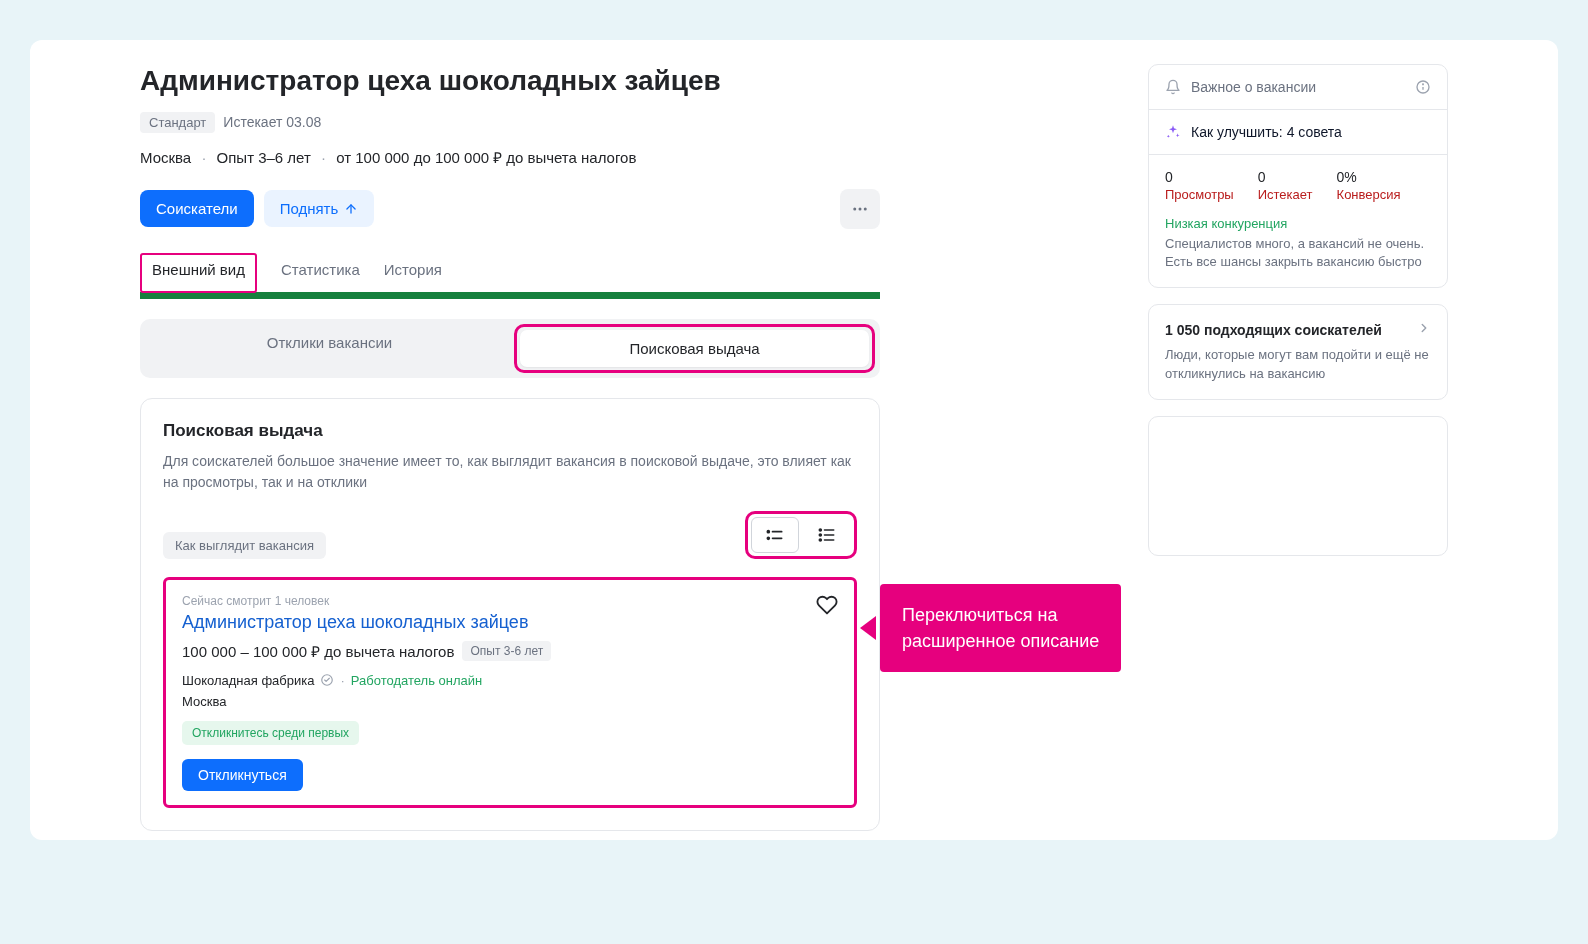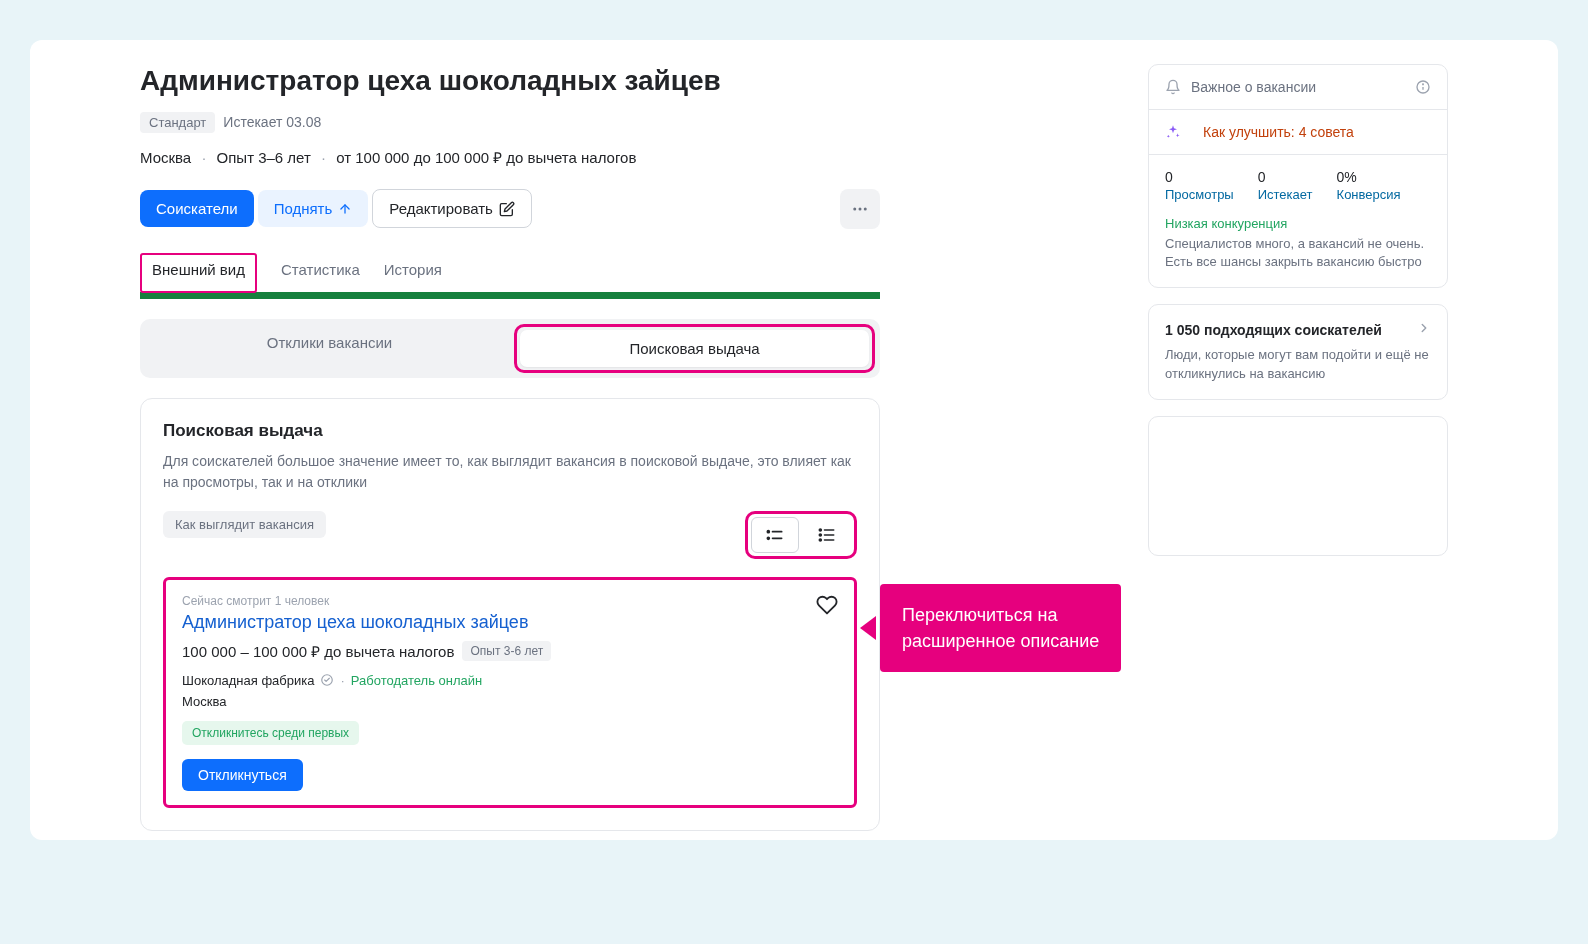--- a/index.html
+++ b/index.html
@@ -40,40 +40,40 @@
 .badge-gray {
   background: #f1f2f4;
   color: #6b7280;
   border-radius: 4px;
   padding: 3px 9px;
   font-size: 13px;
 }
 .meta-expiry { color: #6b7280; font-size: 14px; }
 .detail-line { color: #232529; font-size: 15px; margin-bottom: 22px; }
 .detail-line .dot { color: #9ca3af; margin: 0 6px; }
-.action-row { display: flex; gap: 4px; margin-bottom: 24px; align-items: center; }
+.action-row { display: flex; gap: 10px; margin-bottom: 24px; align-items: center; }
 .btn { border: none; border-radius: 8px; padding: 10px 16px; font-size: 15px; cursor: pointer; display: inline-flex; align-items: center; gap: 6px; font-family: inherit; }
 .btn-primary { background: #0d6efd; color: #fff; font-weight: 500; }
 .btn-light-blue { background: #eaf3ff; color: #0d6efd; font-weight: 500; }
 .btn-outline { background: #fff; color: #232529; border: 1px solid #d1d5db; font-weight: 400; }
 .btn-more { background: #f1f2f4; color: #6b7280; width: 40px; height: 40px; justify-content: center; margin-left: auto; }
 .icon { display: inline-flex; }
 .tabs-row { display: flex; gap: 24px; border-bottom: 7px solid #15803d; margin-bottom: 20px; }
 .tab { padding: 8px 0 14px 0; color: #6b7280; font-size: 15px; cursor: pointer; position: relative; }
 .tab.active { color: #232529; }
 .tab.highlighted { border: 2px solid #e6007e; border-radius: 3px; padding: 6px 10px 12px 10px; margin-bottom: -1px; }
 .subtabs-wrap { background: #f1f2f4; border-radius: 10px; padding: 5px; display: flex; gap: 0; margin-bottom: 20px; }
 .subtab { flex: 1; text-align: center; padding: 10px; border-radius: 7px; color: #6b7280; cursor: pointer; font-size: 15px; background: transparent; }
 .subtab.active { background: #fff; color: #232529; box-shadow: 0 1px 2px rgba(0,0,0,0.06); }
 .subtab-highlight { border: 3px solid #e6007e; border-radius: 10px; padding: 3px; flex: 1; display: flex; }
 .subtab-highlight .subtab { flex: 1; }
 .panel-card { border: 1px solid #e5e7eb; border-radius: 12px; padding: 22px; }
 .panel-title { font-size: 17px; font-weight: 600; margin-bottom: 10px; }
 .panel-desc { color: #6b7280; font-size: 14px; line-height: 1.5; margin-bottom: 18px; }
-.panel-row { display: flex; align-items: flex-start; justify-content: space-between; margin-bottom: 18px; }
+.panel-row { display: flex; align-items: flex-end; justify-content: space-between; margin-bottom: 18px; }
 .chip { background: #f1f2f4; color: #6b7280; border-radius: 6px; padding: 6px 12px; font-size: 13px; }
 .view-toggle { display: flex; border: 3px solid #e6007e; border-radius: 10px; padding: 3px; gap: 4px; }
 .view-btn { width: 48px; height: 36px; display: flex; align-items: center; justify-content: center; border-radius: 6px; cursor: pointer; border: 1px solid transparent; }
 .view-btn.active { background: #fff; border: 1px solid #d1d5db; }
 .vacancy-preview { border: 3px solid #e6007e; border-radius: 6px; padding: 14px 16px; position: relative; }
 .preview-viewers { color: #9ca3af; font-size: 12px; margin-bottom: 4px; }
 .preview-title { color: #1560d0; font-size: 18px; font-weight: 500; margin-bottom: 8px; cursor: pointer; }
 .preview-salary { font-size: 15px; margin-bottom: 12px; display: flex; align-items: flex-start; gap: 8px; flex-wrap: wrap; }
 .exp-chip { background: #f1f2f4; color: #6b7280; font-size: 12px; padding: 3px 8px; border-radius: 4px; }
 .preview-company { font-size: 13px; color: #232529; display: flex; align-items: center; gap: 6px; margin-bottom: 6px; }
@@ -81,25 +81,25 @@
 .online-text { color: #22a561; font-size: 13px; }
 .preview-city { font-size: 13px; color: #232529; margin-bottom: 12px; }
 .early-badge { background: #e6f7ed; color: #22a561; font-size: 12px; padding: 5px 10px; border-radius: 5px; display: inline-block; margin-bottom: 14px; }
 .btn-respond { background: #0d6efd; color: #fff; border: none; border-radius: 6px; padding: 8px 16px; font-size: 14px; cursor: pointer; }
 .fav-icon { position: absolute; right: 16px; top: 14px; color: #232529; cursor: pointer; }
 .side-card { border: 1px solid #e5e7eb; border-radius: 10px; margin-bottom: 16px; overflow: hidden; }
 .side-row { padding: 14px 16px; display: flex; align-items: center; gap: 10px; color: #6b7280; font-size: 14px; }
 .side-row.divider { border-bottom: 1px solid #e5e7eb; }
 .info-icon-right { margin-left: auto; color: #9ca3af; }
 .sparkle { color: #8b5cf6; }
-.improve-link { color: #c2410c; margin-left: 12px; }
+.improve-link { color: #0f172a; }
 .stats-row { display: flex; padding: 14px 16px; gap: 24px; }
 .stat { display: flex; flex-direction: column; gap: 2px; }
 .stat-val { font-size: 14px; color: #232529; }
-.stat-lbl { font-size: 13px; color: #0369a1; }
+.stat-lbl { font-size: 13px; color: #b91c1c; }
 .comp-text { padding: 0 16px 16px 16px; }
 .comp-title { color: #22a561; font-size: 13px; margin-bottom: 4px; }
 .comp-desc { color: #6b7280; font-size: 13px; line-height: 1.4; }
 .match-card { padding: 16px; }
 .match-title { font-weight: 600; font-size: 14px; display: flex; align-items: center; justify-content: space-between; margin-bottom: 8px; cursor: pointer; }
 .match-desc { color: #6b7280; font-size: 13px; line-height: 1.4; }
 .callout-arrow { position: absolute; width: 0; height: 0; border-top: 12px solid transparent; border-bottom: 12px solid transparent; border-right: 16px solid #e6007e; }
 .callout-box { background: #e6007e; color: #fff; padding: 18px 22px; border-radius: 4px; font-size: 18px; line-height: 1.45; position: relative; margin-left: 20px; }
 .callout-container { position: absolute; left: 830px; top: 544px; display: flex; align-items: center; z-index: 10; }
 .empty-side-card { border: 1px solid #e5e7eb; border-radius: 10px; height: 140px; }
@@ -128,29 +128,20 @@
     </div>
 
     <div class="action-row">
       <button class="btn btn-primary">Соискатели</button>
       <button class="btn btn-light-blue">
         <span>Поднять</span>
         <span class="icon">
           <svg width="14" height="14" viewBox="0 0 24 24" fill="none" stroke="#0d6efd" stroke-width="2.2" stroke-linecap="round" stroke-linejoin="round">
               <path d="M12 19V5"></path>
               <path d="M5 12l7-7 7 7"></path>
-            </svg>
-        </span>
-      </button>
-      <button class="btn btn-outline">
-        <span>Редактировать</span>
-        <span class="icon">
-          <svg width="16" height="16" viewBox="0 0 24 24" fill="none" stroke="#232529" stroke-width="2" stroke-linecap="round" stroke-linejoin="round">
-              <path d="M11 4H4a2 2 0 0 0-2 2v14a2 2 0 0 0 2 2h14a2 2 0 0 0 2-2v-7"></path>
-              <path d="M18.5 2.5a2.12 2.12 0 0 1 3 3L12 15l-4 1 1-4 9.5-9.5z"></path>
             </svg>
         </span>
       </button>
       <button class="btn btn-more">
         <span class="icon">
           <svg width="18" height="18" viewBox="0 0 24 24" fill="#6b7280">
               <circle cx="5" cy="12" r="2"></circle>
               <circle cx="12" cy="12" r="2"></circle>
               <circle cx="19" cy="12" r="2"></circle>
             </svg>

